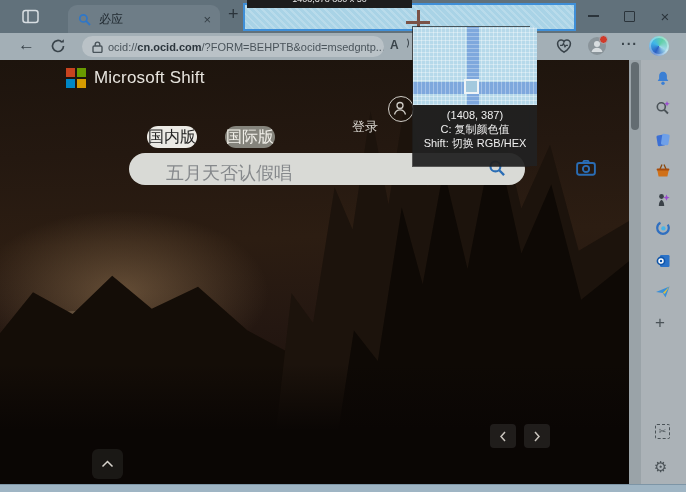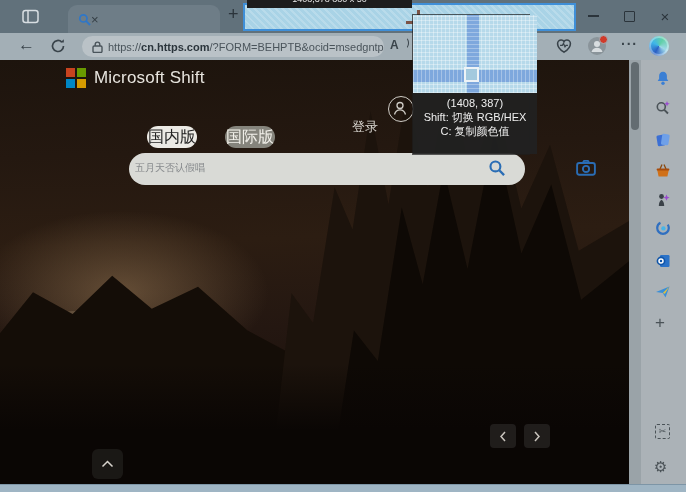--- a/index.html
+++ b/index.html
@@ -59,21 +59,21 @@
   .brand{position:absolute;left:94px;top:8px;font-size:17px;color:#e7e4de;letter-spacing:.2px;}
   .bingnav{position:absolute;left:203px;top:12px;display:flex;gap:27px;font-size:13px;color:#d2cec7;}
   .bingnav span{cursor:pointer;}
   .login{position:absolute;left:352px;top:30px;font-size:13px;color:#dbd8d2;margin-top:28px;}
   .loginavatar{position:absolute;left:388px;top:36px;width:24px;height:24px;border:1.3px solid #cfccc6;border-radius:50%;}
   .pill{position:absolute;top:66px;width:50px;height:22px;border-radius:11px;font-size:16px;
     display:flex;align-items:center;justify-content:center;}
   .pill-cn{left:147px;background:#eceae5;color:#222;}
   .pill-intl{left:204px;background:rgba(142,142,134,.92);color:#f2f0ea;margin-left:21px;}
   .searchbox{position:absolute;left:129px;top:93px;width:396px;height:32px;background:#d9dad6;border-radius:17px;}
-  .query{position:absolute;left:6px;top:8px;font-size:10px;color:#85888b;}
+  .query{position:absolute;left:37px;top:8px;font-size:18px;color:#85888b;}
   .caption{position:absolute;left:392px;top:364px;height:24px;background:rgba(38,36,34,.78);border-radius:4px;
     display:flex;align-items:center;padding:0 10px;gap:6px;font-size:12px;color:#ded9d2;}
   .heronav{position:absolute;top:364px;width:26px;height:24px;background:rgba(38,36,34,.78);border-radius:4px;
     display:flex;align-items:center;justify-content:center;}
   .collapse{position:absolute;left:92px;top:389px;width:31px;height:30px;background:rgba(30,28,26,.82);
     border-radius:6px;display:flex;align-items:center;justify-content:center;}
   
   .scrollbar{position:absolute;left:629px;top:60px;width:12px;height:424px;background:#9aa3a8;}
   .thumb{position:absolute;left:2px;top:2px;width:8px;height:68px;background:#636c71;border-radius:4px;}
   .sidebar{position:absolute;left:641px;top:60px;width:45px;height:424px;background:#abb2b7;}
@@ -86,21 +86,21 @@
   
   .selection{position:absolute;left:243px;top:3px;width:333px;height:28px;z-index:50;
     background:#a9d3e6;border:2px solid #3f8fd8;box-sizing:border-box;
     background-image:repeating-linear-gradient(45deg,rgba(255,255,255,.18) 0 2px,rgba(0,0,0,0) 2px 5px);}
   .regioninfo{position:absolute;left:247px;top:0;width:165px;height:8px;background:#1d1d1d;overflow:hidden;z-index:60;}
   .regioninfo span{position:relative;top:-6px;display:block;font-size:9px;color:#e8e8e8;text-align:center;white-space:nowrap;}
   .crosshair{position:absolute;left:406px;top:10px;width:24px;height:24px;z-index:65;}
   .crosshair i{position:absolute;background:#7b5347;display:block;}
   .ch-v{left:11px;top:0;width:2.5px;height:24px;}
   .ch-h{left:0;top:11px;width:24px;height:2.5px;}
-  .magnifier{position:absolute;left:413px;top:15px;width:116px;height:139px;z-index:70;
+  .magnifier{position:absolute;left:413px;top:27px;width:116px;height:139px;z-index:70;
     box-shadow:0 0 0 1px rgba(30,30,30,.7);}
   .pixelarea{position:absolute;left:0;top:0;width:124px;height:78px;background:#b6d9ea;overflow:hidden;
     background-image:repeating-linear-gradient(0deg,rgba(255,255,255,.35) 0 1px,rgba(0,0,0,0) 1px 4px),
                      repeating-linear-gradient(90deg,rgba(255,255,255,.35) 0 1px,rgba(0,0,0,0) 1px 4px);}
   .xband{position:absolute;left:0;top:55px;width:124px;height:12px;background:#7ea8dd;
     background-image:repeating-linear-gradient(90deg,rgba(255,255,255,.3) 0 1px,rgba(0,0,0,0) 1px 4px);}
   .yband{position:absolute;left:54px;top:0;width:12px;height:78px;background:#7ea8dd;
     background-image:repeating-linear-gradient(0deg,rgba(255,255,255,.3) 0 1px,rgba(0,0,0,0) 1px 4px);}
   .centerpx{position:absolute;left:51px;top:52px;width:15px;height:15px;border:2px solid #eef3f6;
     background:#a3c9de;box-sizing:border-box;}
@@ -124,20 +124,21 @@
           <line x1="6" y1="1.5" x2="6" y2="13.5" stroke="#d8dee2" stroke-width="1.5"></line>
         </svg>
     </span>
     <div class="tab">
       <span class="favicon">
         <svg width="13" height="13" viewBox="0 0 13 13">
             <circle cx="5.4" cy="5.4" r="3.6" fill="none" stroke="#2f77c8" stroke-width="1.7"></circle>
             <line x1="8.2" y1="8.2" x2="12" y2="12" stroke="#2f77c8" stroke-width="1.9"></line>
           </svg>
       </span>
+      <span class="tabtitle">必应</span>
       <span class="tabclose">×</span>
     </div>
     <span class="newtab">+</span>
     <span class="winbtn" style="left:580px">
         <span class="minbar"></span>
       </span>
     <span class="winbtn" style="left:616px">
         <span class="maxbox"></span>
       </span>
     <span class="winbtn closebtn" style="left:652px">×</span>
@@ -151,21 +152,21 @@
           <path d="M13.8 1.2v3.4h-3.4z" fill="#39434a"></path>
         </svg>
     </span>
     <div class="addressbar">
       <span class="abs" style="left:10px;top:4.5px">
         <svg width="11" height="12" viewBox="0 0 11 12">
             <rect x="1" y="5" width="9" height="6.5" rx="1.2" fill="none" stroke="#4a545b" stroke-width="1.4"></rect>
             <path d="M3.2 5V3.4a2.3 2.3 0 0 1 4.6 0V5" fill="none" stroke="#4a545b" stroke-width="1.4"></path>
           </svg>
       </span>
-      <span class="urltext" style="margin-left:26px"><span>https://</span><span class="urlhost">cn.https.com</span><span>/?FORM=BEHPTB&amp;ocid=msedgntp...</span></span>
+      <span class="urltext" style="margin-left:26px"><span>ocid://</span><span class="urlhost">cn.ocid.com</span><span>/?FORM=BEHPTB&amp;ocid=msedgntp...</span></span>
     </div>
     <span class="readaloud"><span>A</span><i></i></span>
     <span class="tbicon" style="left:555px">
       <svg width="18" height="18" viewBox="0 0 16 16">
           <path d="M8 13.5S2.3 9.8 2.3 5.9C2.3 4 3.8 2.7 5.5 2.7c1 0 2 .5 2.5 1.5.5-1 1.5-1.5 2.5-1.5 1.7 0 3.2 1.3 3.2 3.2 0 3.9-5.7 7.6-5.7 7.6z" fill="none" stroke="#39434a" stroke-width="1.4"></path>
           <path d="M4.5 7.5h2l1-1.8 1.4 3 .9-1.2h1.7" fill="none" stroke="#39434a" stroke-width="1.1"></path>
         </svg>
     </span>
     <span class="avatarbtn">
       <svg width="18" height="18" viewBox="0 0 18 18">
@@ -316,18 +317,18 @@
   </div>
 
   <div class="magnifier">
     <div class="pixelarea">
       <div class="xband"></div>
       <div class="yband"></div>
       <div class="centerpx"></div>
     </div>
     <div class="maginfo">
       <div>(1408, 387)</div>
+      <div>C: 复制颜色值</div>
       <div>Shift: 切换 RGB/HEX</div>
-      <div>C: 复制颜色值</div>
     </div>
   </div>
 
 </div>
 
 </body></html>

